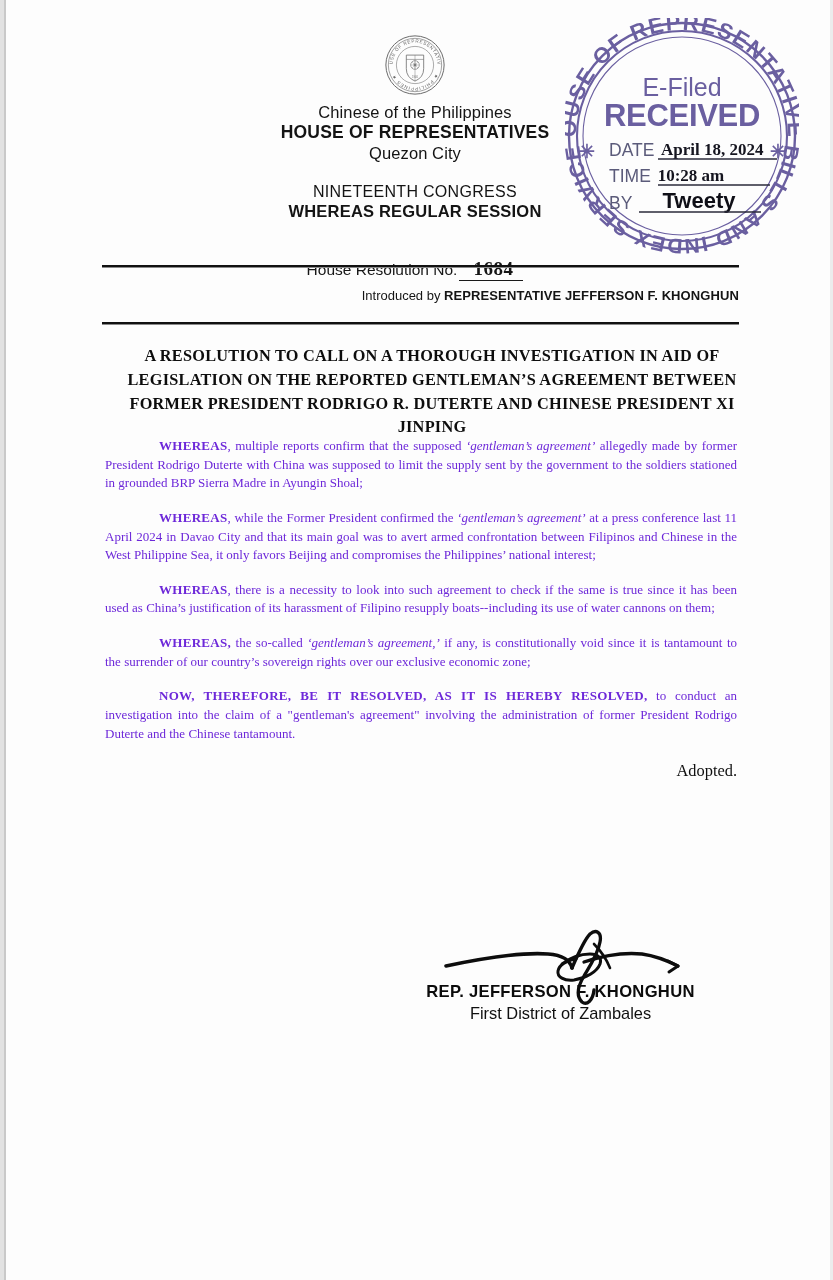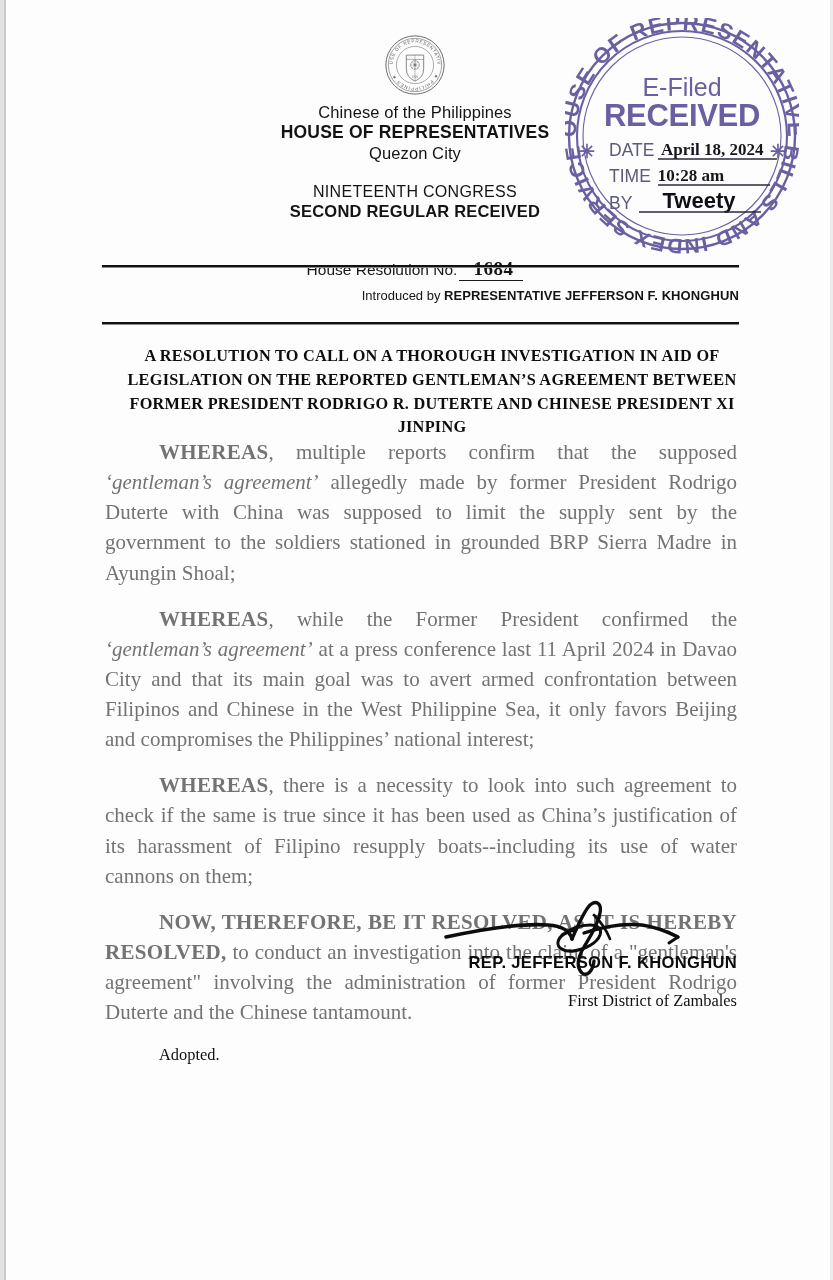--- a/index.html
+++ b/index.html
@@ -137,70 +137,71 @@
     position: absolute;
     left: 101px;
     top: 437px;
     width: 632px;
   }
   p.clause {
     margin: 0 0 16px 0;
     text-align: justify;
     text-justify: inter-word;
     font-family: "Liberation Serif", "DejaVu Serif", serif;
-    font-size: 21px;
+    font-size: 13px;
     line-height: 1.435;
-    color: #737373;
+    color: #6d28d9;
     text-indent: 54px;
   }
   p.clause .lead {
     font-weight: bold;
     letter-spacing: .3px;
   }
   p.clause i { font-style: italic; }
 
   p.adopted {
     margin: 18px 0 0 0;
     text-indent: 54px;
     font-family: "Liberation Serif", "DejaVu Serif", serif;
     font-size: 16.4px;
     color: #101010;
+    text-align: right;
   }
 
   
   .sign-block {
     position: absolute;
     left: 380px;
-    top: 901px;
+    top: 930px;
     width: 353px;
-    text-align: right;
+    text-align: center;
   }
   .sig-svg {
     position: absolute;
     left: 60px;
     top: -2px;
     width: 240px;
     height: 78px;
     pointer-events: none;
   }
   .sign-name {
     position: relative;
     font-family: "Liberation Sans", "DejaVu Sans", sans-serif;
     font-weight: bold;
     font-size: 16.6px;
     letter-spacing: .3px;
     color: #0b0b0b;
     margin-top: 52px;
   }
   .sign-district {
     position: relative;
-    font-family: Liberation Serif, serif;
+    font-family: Liberation Sans, sans-serif;
     font-size: 16.4px;
     color: #101010;
-    margin-top: 18px;
+    margin-top: 2px;
   }
 </style>
 </head>
 <body>
 
 <div class="page">
 
   <div class="header-block">
     <div class="header-inner">
 
@@ -222,21 +223,21 @@
         <circle cx="50" cy="50" r="7" fill="none" stroke="#5a5a5a" stroke-width="1"></circle>
         <circle cx="50" cy="50" r="2.4" fill="#6a6a6a"></circle>
         <path d="M50,43 L50,57 M43,50 L57,50 M45,45 L55,55 M55,45 L45,55" stroke="#6f6f6f" stroke-width=".55"></path>
         <text x="50" y="71" font-family="Liberation Sans, sans-serif" font-size="4.2" fill="#5a5a5a" text-anchor="middle">1946</text>
       </svg>
 
       <div class="hdr-line hdr-rep">Chinese of the Philippines</div>
       <div class="hdr-line hdr-hor">HOUSE OF REPRESENTATIVES</div>
       <div class="hdr-line hdr-qc">Quezon City</div>
       <div class="hdr-line hdr-congress">NINETEENTH CONGRESS</div>
-      <div class="hdr-line hdr-session">SECOND REGULAR RECEIVED</div>
+      <div class="hdr-line hdr-session">WHEREAS REGULAR SESSION</div>
 
       <div class="resno-row">
         <span>House Resolution No.</span><span class="resno-num">1684</span>
       </div>
 
     </div>
   </div>
 
   <div class="stamp">
     <svg viewBox="0 0 234 238">
@@ -281,20 +282,21 @@
 
   <div class="rule rule-bottom"></div>
 
   <div class="doc-title">A RESOLUTION TO CALL ON A THOROUGH INVESTIGATION IN AID OF LEGISLATION ON THE REPORTED GENTLEMAN’S AGREEMENT BETWEEN FORMER PRESIDENT RODRIGO R. DUTERTE AND CHINESE PRESIDENT XI JINPING</div>
 
   <div class="body-wrap">
     <div id="clause-host">
         <p class="clause"><span class="lead">WHEREAS</span><span>, multiple reports confirm that the supposed </span><i>‘gentleman’s agreement’</i><span> allegedly made by former President Rodrigo Duterte with China was supposed to limit the supply sent by the government to the soldiers stationed in grounded BRP Sierra Madre in Ayungin Shoal;</span></p>
         <p class="clause"><span class="lead">WHEREAS</span><span>, while the Former President confirmed the </span><i>‘gentleman’s agreement’</i><span> at a press conference last 11 April 2024 in Davao City and that its main goal was to avert armed confrontation between Filipinos and Chinese in the West Philippine Sea, it only favors Beijing and compromises the Philippines’ national interest;</span></p>
         <p class="clause"><span class="lead">WHEREAS</span><span>, there is a necessity to look into such agreement to check if the same is true since it has been used as China’s justification of its harassment of Filipino resupply boats--including its use of water cannons on them;</span></p>
+        <p class="clause"><span class="lead">WHEREAS,</span><span> the so-called </span><i>‘gentleman’s agreement,’</i><span> if any, is constitutionally void since it is tantamount to the surrender of our country’s sovereign rights over our exclusive economic zone;</span></p>
         <p class="clause"><span class="lead">NOW, THEREFORE, BE IT RESOLVED, AS IT IS HEREBY RESOLVED,</span><span> to conduct an investigation into the claim of a "gentleman's agreement" involving the administration of former President Rodrigo Duterte and the Chinese tantamount.</span></p>
       </div>
     <p class="adopted">Adopted.</p>
   </div>
 
   <div class="sign-block">
     <svg class="sig-svg" viewBox="0 0 240 78">
       <g fill="none" stroke="#0d0d0d" stroke-linecap="round" stroke-linejoin="round">
         <path d="M2,38 C40,30 78,24 104,26 C118,27 126,32 128,40" stroke-width="3.6"></path>
         <path d="M128,40 C134,26 140,12 146,6 C152,1 158,4 156,14 C154,26 146,38 140,48

